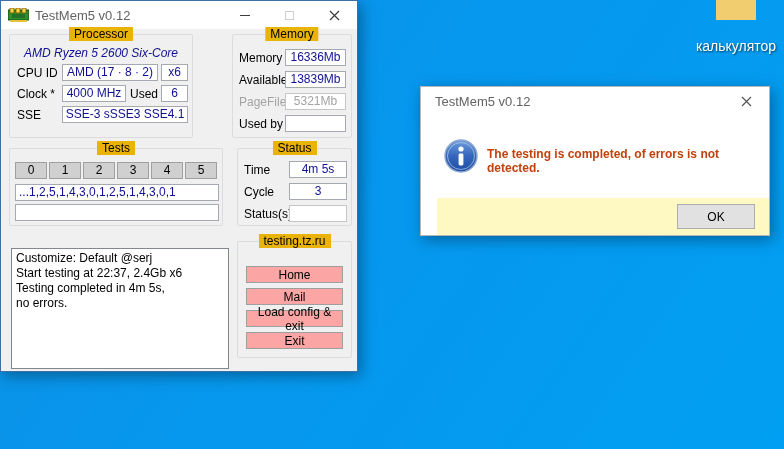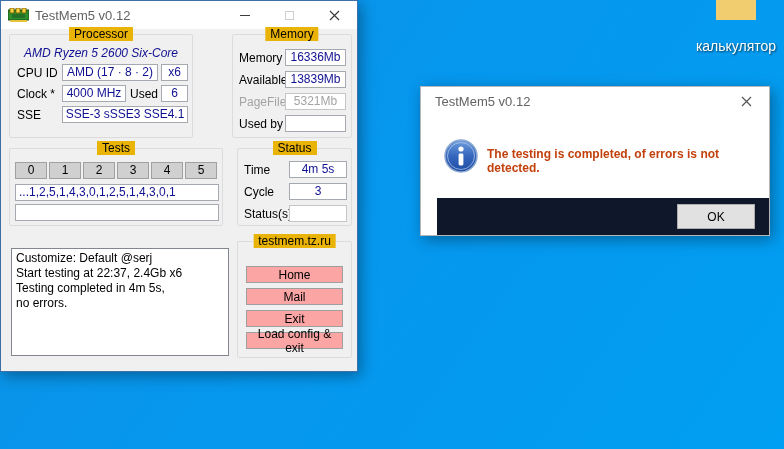--- a/index.html
+++ b/index.html
@@ -37,34 +37,34 @@
   .lbl.dis { color:#a3a3a3; }
 
   
   #mainwin { left:0; top:0; width:358px; height:372px; }
   .cpu-name { position:absolute; top:11px; left:0; right:0; text-align:center; color:#101092; font-size:12px;font-style:italic; }
 
   .testbtn-row { position:absolute; left:5px; top:13px; right:5px; display:flex; gap:2px; }
   .testbtn { flex:1; height:17px; background:#d0d0d1; border:1px solid #9fa0a2;
     font-size:12px; text-align:center; line-height:15px; color:#000; }
 
-  .logbox { position:absolute; left:10px; top:247px; width:218px; height:108px;
+  .logbox { position:absolute; left:10px; top:247px; width:218px; height:121px;
     background:#fff; border:1px solid #828790; padding:2px 4px; line-height:15px; font-size:12px; }
 
   .btn { background:#fca5a5; border:1px solid #9f9f9f; font-size:12px; text-align:center;
     color:#000; display:flex; align-items:center; justify-content:center; }
   .linkcol { position:absolute; left:8px; right:8px; top:24px; display:flex; flex-direction:column; gap:5px; }
   .linkcol .btn { height:17px; }
 
   
   #dialog { left:420px; top:86px; width:350px; height:150px; border:1px solid #b6b6b6; background:#fff; }
   #dialog .titlebar .wtitle { margin-left:14px; }
   #dialog .body { position:absolute; top:28px; left:0; right:0; height:85px; background:#fff; }
   #dialog .msg { position:absolute; left:66px; top:32px; right:8px; font-size:12px; font-weight:600; color:#c2410c; }
-  #dialog .footer { position:absolute; left:16px; right:0; bottom:0; height:37px; background:#0f172a;margin-top:12px; }
+  #dialog .footer { position:absolute; left:16px; right:0; bottom:0; height:37px; background:#fef9c3;margin-top:12px; }
   #dialog .okbtn { position:absolute; right:14px; top:6px; width:78px; height:25px;
     background:#e1e1e1; border:1px solid #adadad; }
   .infoicon { position:absolute; left:23px; top:24px; }
 </style>
 </head>
 <body>
 
 <div class="desktop">
 
   <div class="shortcut">
@@ -171,26 +171,26 @@
     </div>
 
     <div class="logbox">
       <div>Customize: Default @serj</div>
       <div>Start testing at 22:37, 2.4Gb x6</div>
       <div>Testing completed in 4m 5s,</div>
       <div>no errors.</div>
     </div>
 
     <div class="grp" style="left:236px; top:240px; width:115px; height:117px;">
-      <span class="legend">testmem.tz.ru</span>
+      <span class="legend">testing.tz.ru</span>
       <div class="linkcol">
         <div class="btn">Home</div>
         <div class="btn">Mail</div>
+        <div class="btn">Load config &amp; exit</div>
         <div class="btn">Exit</div>
-        <div class="btn">Load config &amp; exit</div>
       </div>
     </div>
   </div>
 
   <div class="win" id="dialog">
     <div class="titlebar">
       <span class="wtitle">TestMem5 v0.12</span>
       <div class="capbtns">
         <div class="capbtn glyph-close">
           <svg width="11" height="11" viewBox="0 0 11 11">

